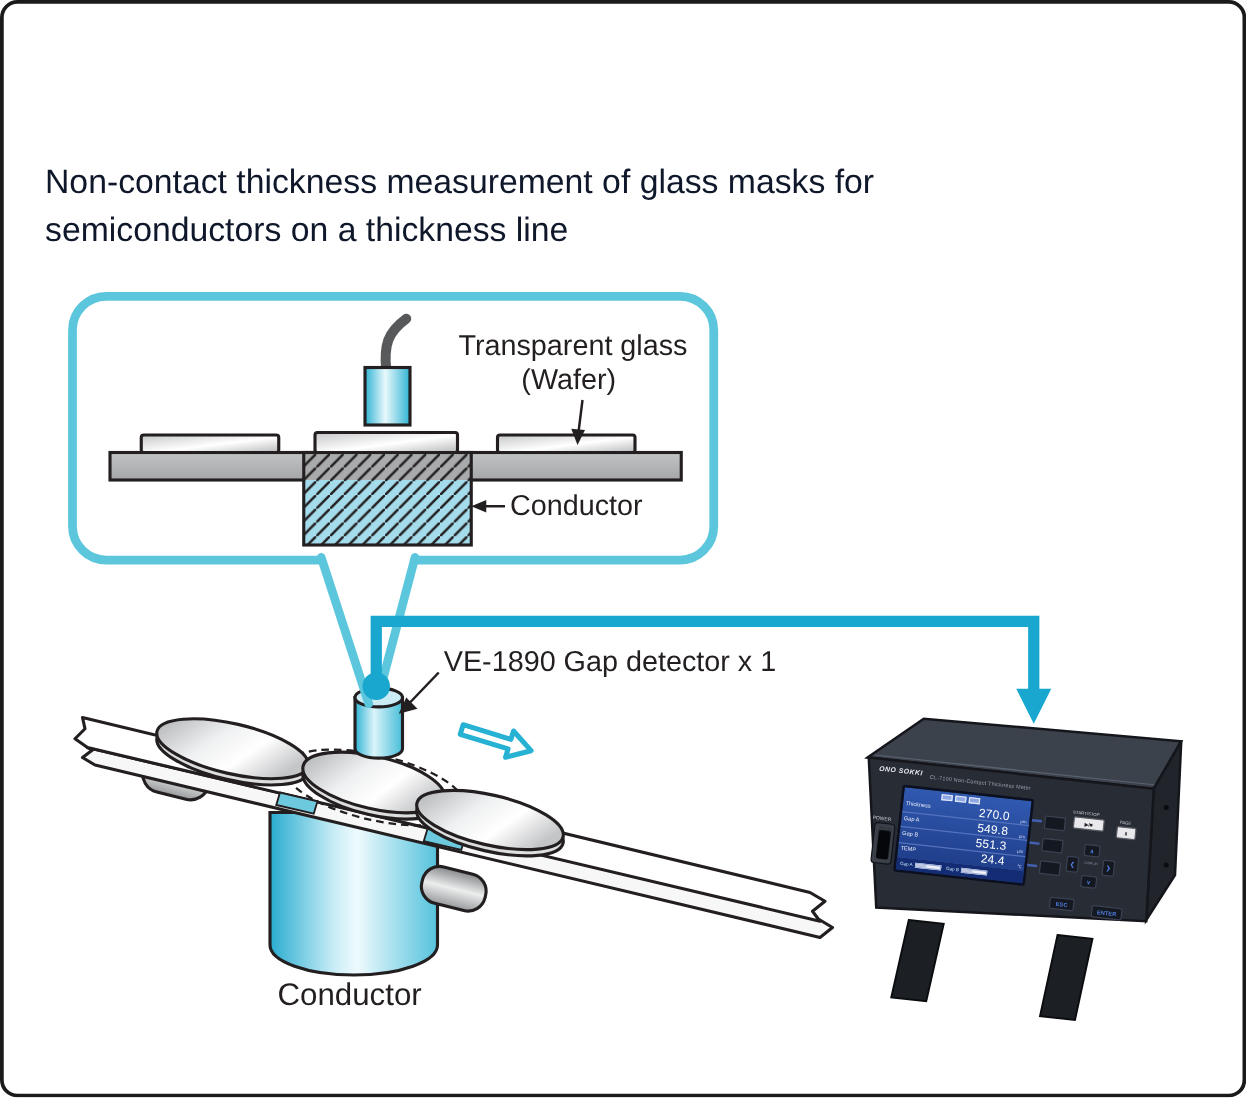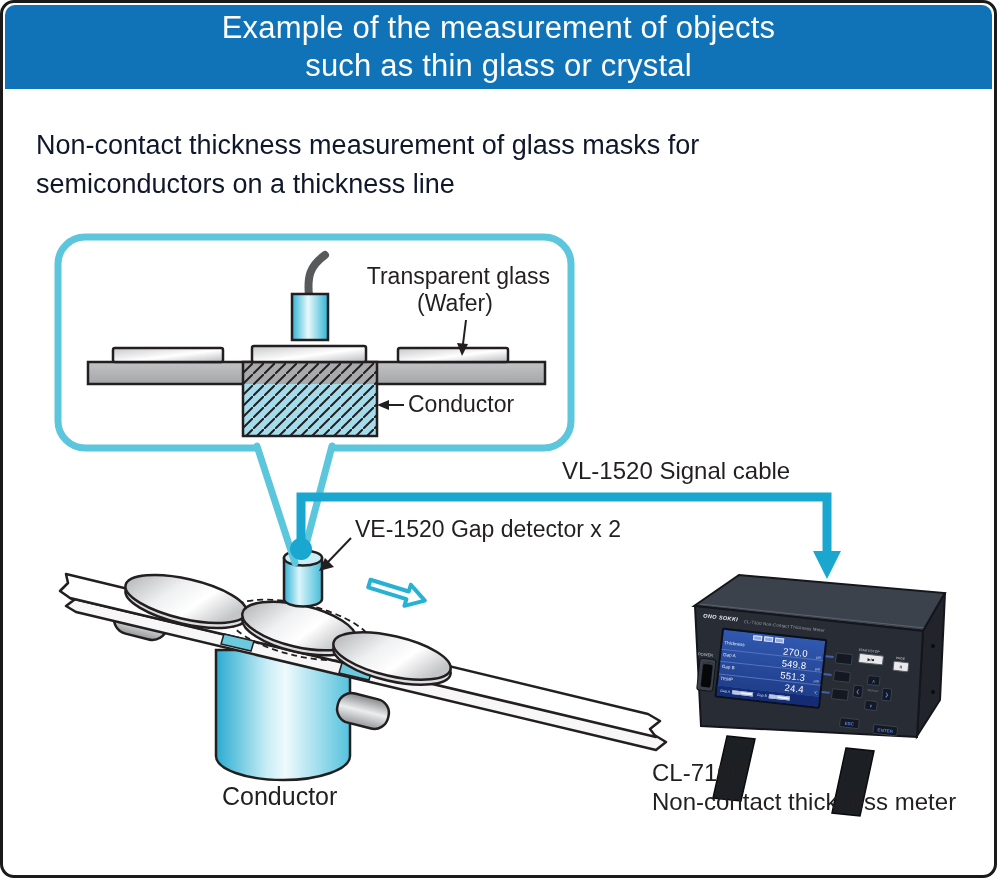--- a/index.html
+++ b/index.html
@@ -51,24 +51,20 @@
   .tinylab{color:#cfd3da;font-size:3.3px;letter-spacing:.1px;}
   .dbtn{background:#141821;border:1px solid #3a4150;border-radius:2px;color:#4f7ee0;
         display:flex;align-items:center;justify-content:center;font-size:4.6px;font-weight:bold;}
   .display-lab{color:#8a90a0;font-size:2.7px;}
 </style>
 </head>
 <body>
 
 <div class="stage">
 
-  <div class="banner">
-    <div class="t">Example of the measurement of objects</div>
-    <div class="t">such as thin glass or crystal</div>
-  </div>
 
   <div class="subtitle">
     <div>Non-contact thickness measurement of glass masks for</div>
     <div>semiconductors on a thickness line</div>
   </div>
 
   <svg width="997" height="878" viewBox="0 0 997 878" style="position:absolute;left:0;top:0;z-index:4;">
     <defs>
       <pattern id="hatch" width="11" height="11" patternUnits="userSpaceOnUse">
         <path d="M0,11 L11,0" stroke="#231f20" stroke-width="2"></path>
@@ -275,27 +271,22 @@
       <span>ESC</span>
     </div>
     <div class="dbtn" style="left:186px;top:95px;width:25px;height:10px;">
       <span>ENTER</span>
     </div>
   </div>
 
   <div class="lbl lbl-wafer">(Wafer)</div>
   <div class="lbl lbl-glass">Transparent glass</div>
   <div class="lbl lbl-conductor-x">Conductor</div>
-  <div class="lbl lbl-cable">VL-1520 Signal cable</div>
-  <div class="lbl lbl-detector">VE-1520 Gap detector x 2</div>
+  <div class="lbl lbl-detector">VE-1890 Gap detector x 1</div>
   <div class="lbl lbl-conductor">Conductor</div>
-  <div class="lbl lbl-dev">
-    <div>CL-7100</div>
-    <div>Non-contact thickness meter</div>
-  </div>
 
   <svg width="997" height="878" viewBox="0 0 997 878" style="position:absolute;left:0;top:0;z-index:7;pointer-events:none;">
     <line x1="351" y1="538" x2="328" y2="562" stroke="#231f20" stroke-width="2"></line>
     <polygon points="319,571 325,558 334,567" fill="#231f20"></polygon>
   </svg>
 
   <div class="frame-border"></div>
 </div>
 
 </body></html>

